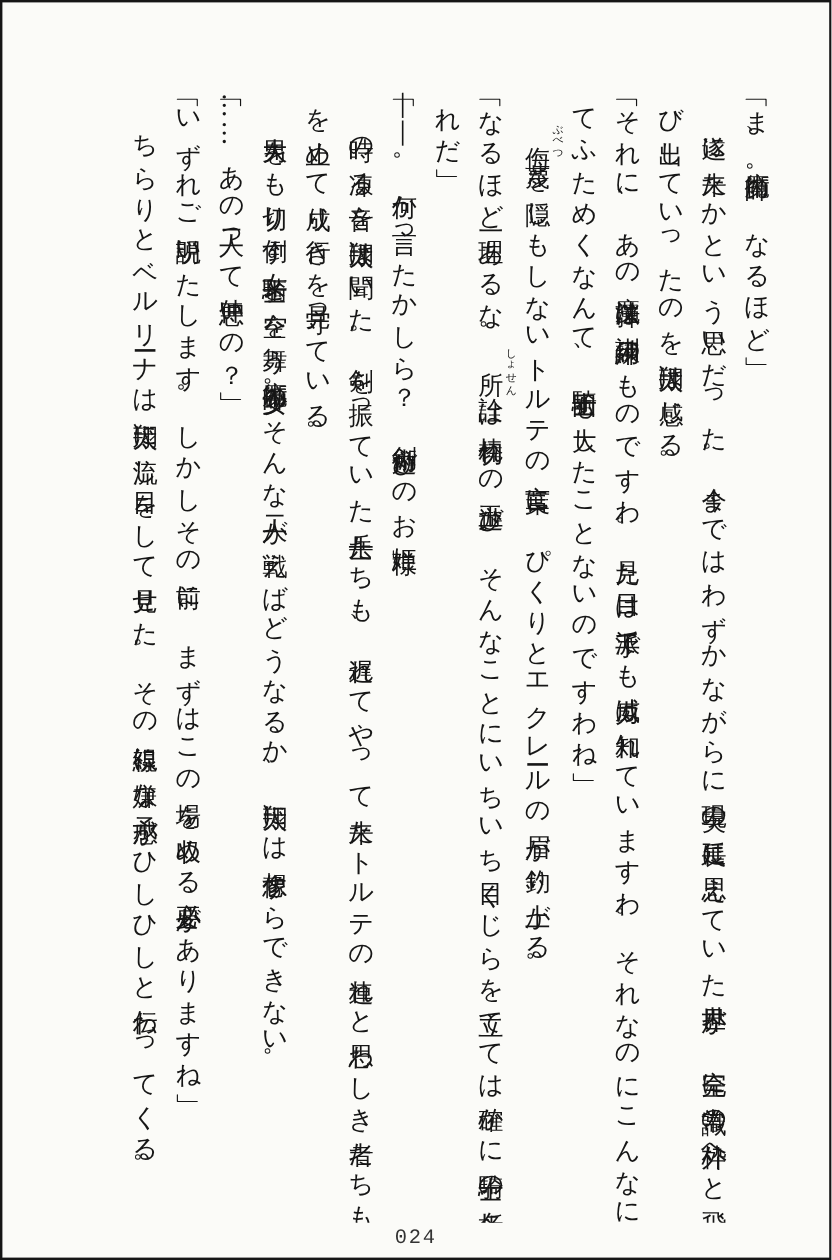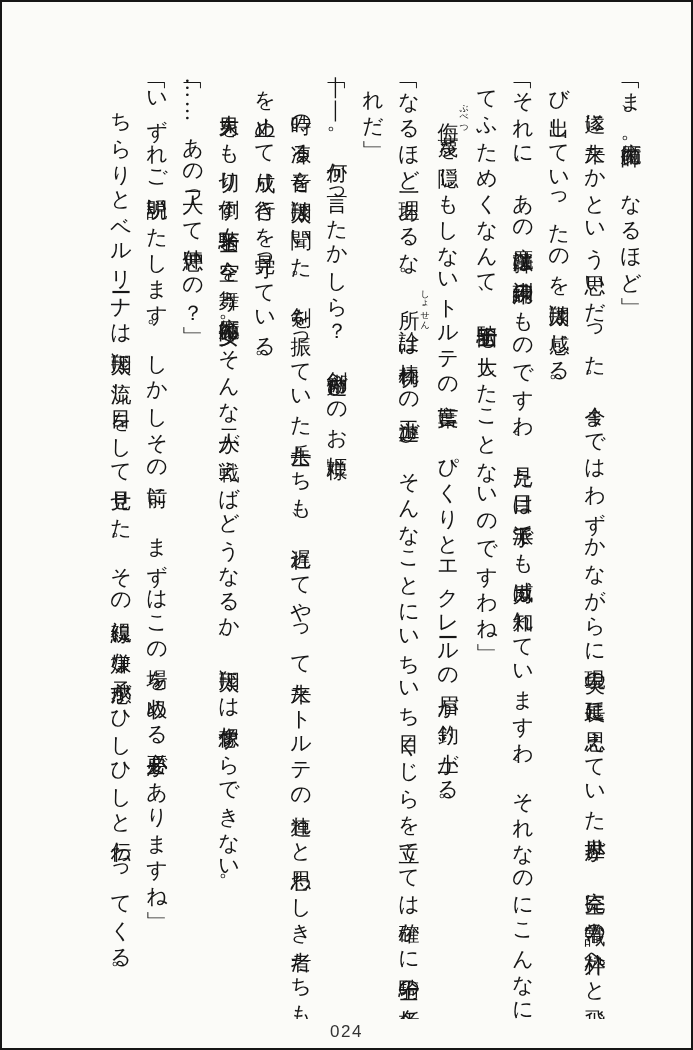--- a/index.html
+++ b/index.html
@@ -43,21 +43,21 @@
     letter-spacing: 0;
     color: #161616;
     font-family: "DejaVu Serif", "Liberation Serif", serif;
   }
   .page-number {
     position: absolute;
     bottom: 6px;
     left: 0;
     right: 0;
     text-align: center;
-    font-family: Liberation Sans, sans-serif;
+    font-family: Liberation Mono, monospace;
     font-size: 17px;
     letter-spacing: 1.5px;
     color: #333333;
   }
 </style>
 </head>
 <body>
 
 <div class="page">
   <div class="text-area" id="text-area">

